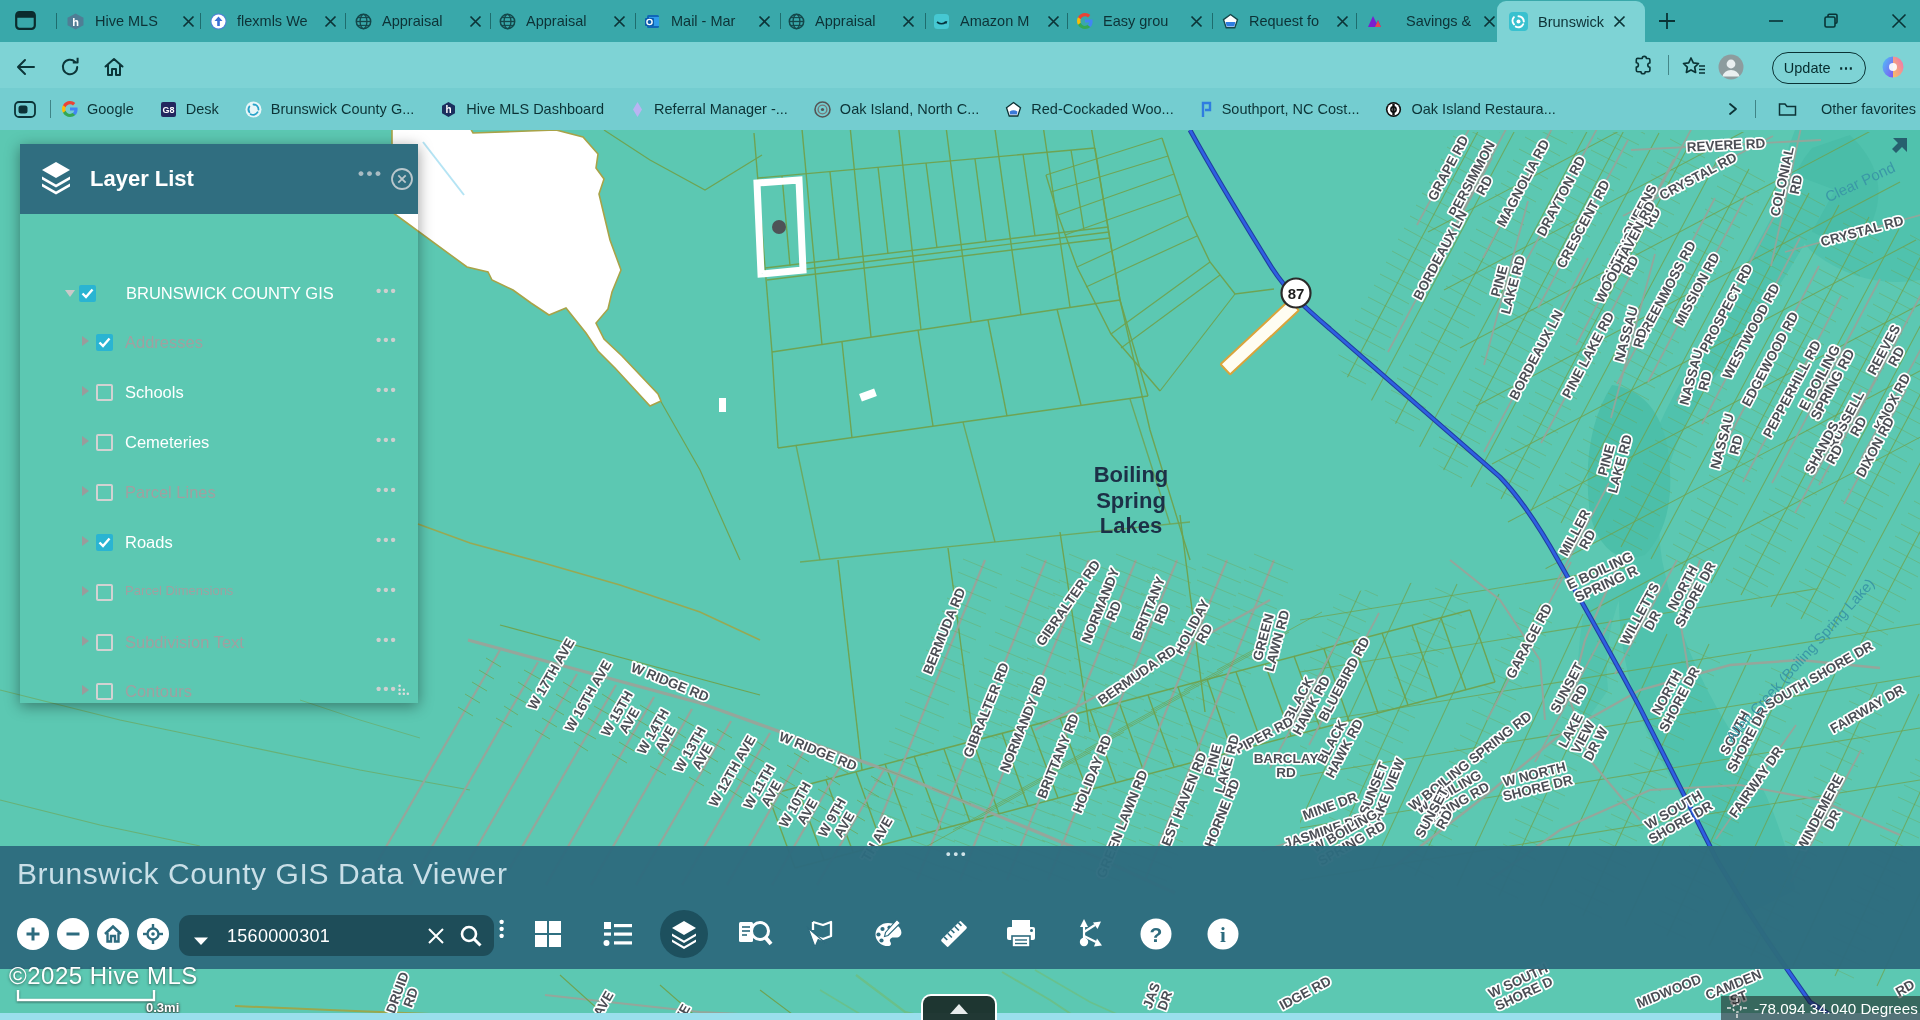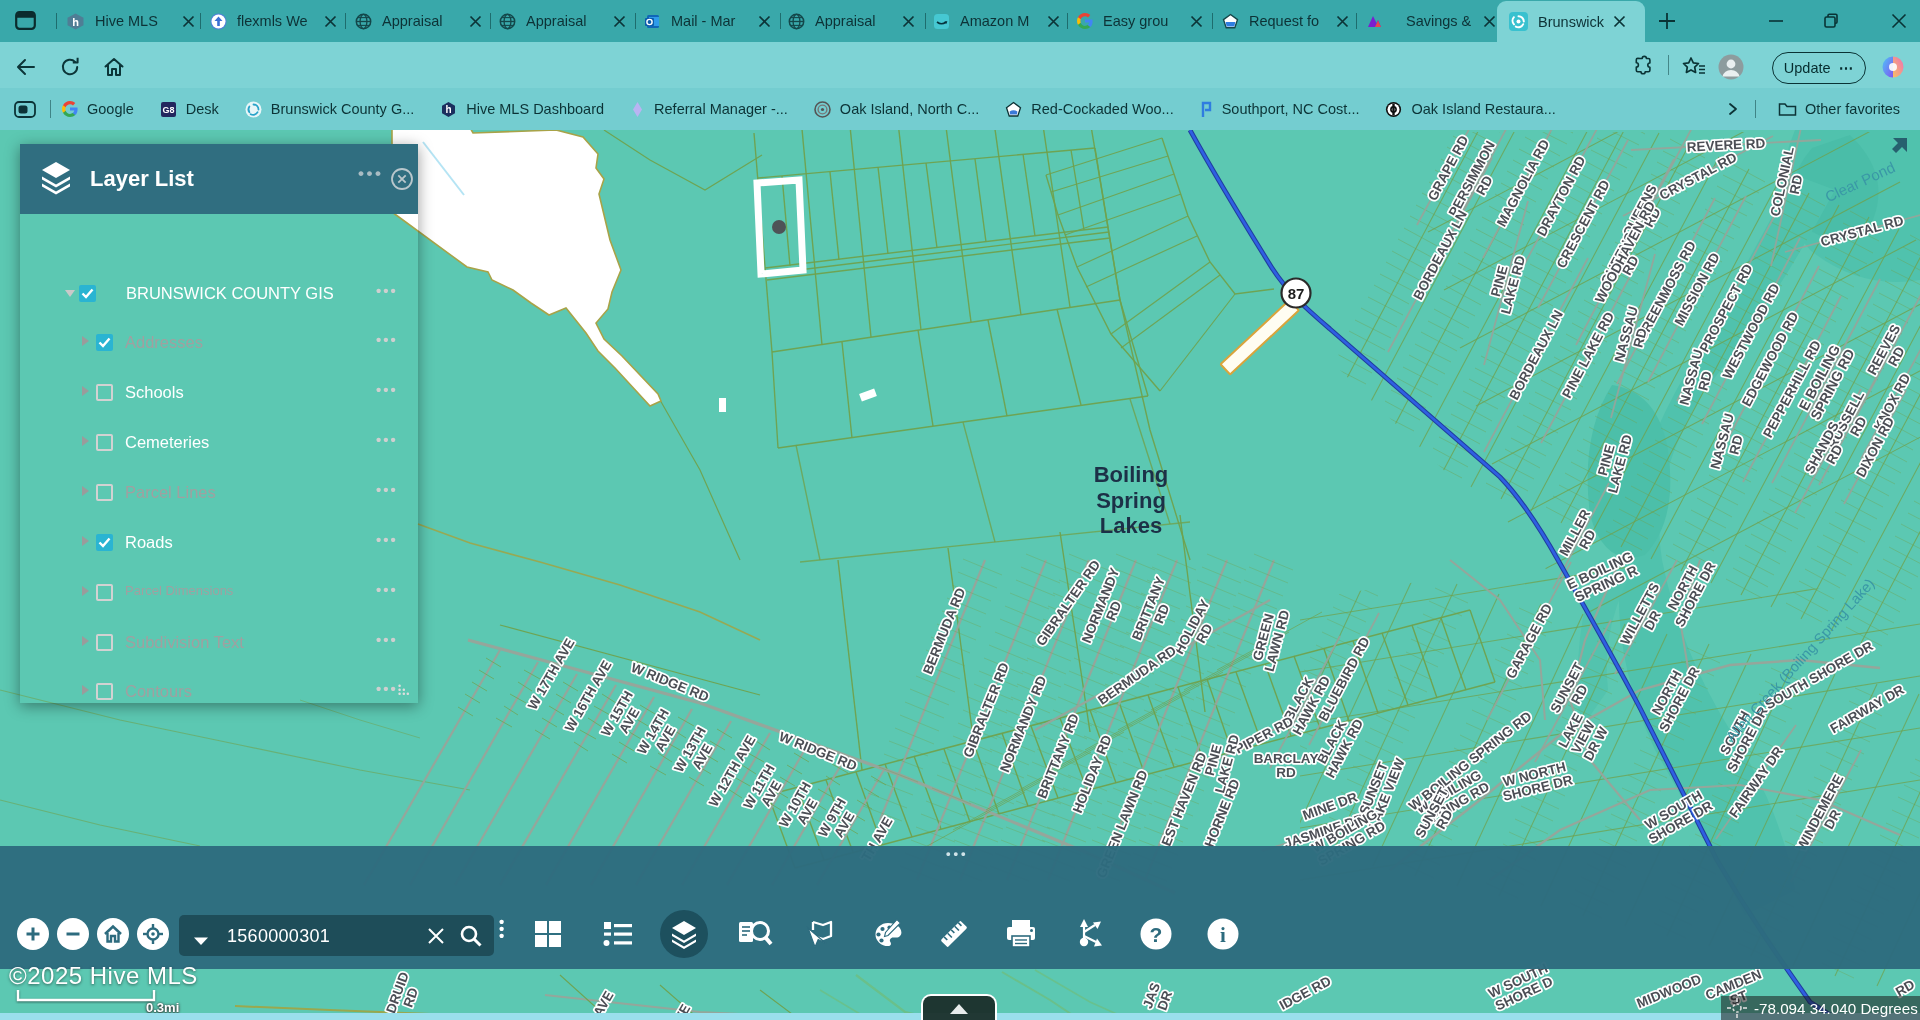--- a/index.html
+++ b/index.html
@@ -24,21 +24,21 @@
 .cbx{width:17px;height:17px;border-radius:2px;flex:none}
 .cbx.on{background:#2ab4d2}
 .cbx.off{border:2px solid #d2d2d2}
 .pdots{position:absolute;color:#cfcfcf;font-weight:700;letter-spacing:2px;font-size:15px}
 #pscroll{position:absolute;right:2px;top:72px;width:11px;height:485px;background:#161616;border-radius:5px}
 #pthumb{position:absolute;right:2px;top:76px;width:11px;height:90px;background:#3e3e3e;border-radius:5px}
 
 #bbar{position:absolute;left:0;top:846px;width:1920px;height:123px;background:rgba(45,107,126,.97)}
 #btitle{position:absolute;left:17px;top:11px;font-size:30px;font-weight:200;color:#c9dfe7;letter-spacing:.6px}
 .cbtn{position:absolute;top:72px;width:32px;height:32px;border-radius:50%;background:#fff}
-#sbox{position:absolute;left:179px;top:69px;width:315px;height:41px;background:#1e4d59;border-radius:5px;color:#fff}
+#sbox{position:absolute;left:179px;top:69px;width:315px;height:41px;background:#1e4d59;border-radius:11px;color:#fff}
 .wicon{position:absolute;top:66px}
 #copyright{position:absolute;left:9px;top:962px;font-size:24px;color:#fff;text-shadow:0 1px 3px rgba(0,0,0,.55);letter-spacing:.5px}
 #coords{position:absolute;left:1721px;top:996px;width:199px;height:24px;background:rgba(25,25,25,.55);color:#fff;font-size:15.2px;display:flex;align-items:center;white-space:nowrap}
 #btmstrip{position:absolute;left:0;top:1013px;width:1920px;height:7px;background:#9adfec}
 #ctab{position:absolute;left:921px;top:994px;width:76px;height:26px;background:rgba(26,46,42,.95);border:2.5px solid #fff;border-bottom:none;border-radius:10px 10px 0 0;display:flex;align-items:center;justify-content:center}
 </style></head>
 <body>
 <div id="stage">
 <svg id="map" class="abs" style="left:0;top:130px" width="1920" height="890" viewBox="0 0 1920 890">
       <rect x="0" y="0" width="1920" height="890" fill="#5cc8b2"></rect>
@@ -1349,20 +1349,21 @@
       <div class="pdots" style="left:356px;top:487px">•••</div>
       <div class="ptri abs" style="left:62px;top:541px;border-width:5.5px 0 5.5px 7px;border-color:transparent transparent transparent #9b9b9b"></div>
       <div class="cbx off abs" style="left:76px;top:539px"></div>
       <div class="abs" style="left:105px;top:538px;font-size:16.5px;color:#a0a0a0">Contours</div>
       <div class="pdots" style="left:356px;top:536px">•••</div>
  <div class="abs" style="left:378px;top:540px;color:#ddd;font-size:9px;letter-spacing:1px;line-height:4px">•<br>••<br>•••</div>
 </div>
 
 <div id="bbar">
  <div style="position:absolute;left:946px;top:0px;color:#cfe3e8;font-size:13px;letter-spacing:3px;font-weight:700">•••</div>
+ <div id="btitle">Brunswick County GIS Data Viewer</div>
  <div class="cbtn" style="left:17px;display:flex;align-items:center;justify-content:center">
         <svg width="18" height="18" viewBox="0 0 18 18" style="">
           <path d="M9,2.5 L9,15.5 M2.5,9 L15.5,9" stroke="#2d6b7e" stroke-width="3"></path>
         </svg>
       </div>
       <div class="cbtn" style="left:57px;display:flex;align-items:center;justify-content:center">
         <svg width="18" height="18" viewBox="0 0 18 18" style="">
           <path d="M2.5,9 L15.5,9" stroke="#2d6b7e" stroke-width="3"></path>
         </svg>
       </div>
@@ -1835,15 +1836,15 @@
       <div style="position:absolute;left:1726px;display:flex">
         <svg width="14" height="14" viewBox="0 0 14 14" style="">
           <path d="M4,2 L10,7 L4,12" stroke="#0c3336" stroke-width="1.8" fill="none" stroke-linecap="round" stroke-linejoin="round"></path>
         </svg>
       </div>
       <div style="position:absolute;left:1755px;top:12px;width:1px;height:18px;background:rgba(10,60,60,.5)"></div>
       <div style="position:absolute;left:1778px;display:flex;align-items:center">
         <svg width="19" height="16" viewBox="0 0 19 16" style="">
           <path d="M1.5,3 L7,3 L9,5.5 L17.5,5.5 L17.5,14 L1.5,14 Z" fill="none" stroke="#0c3336" stroke-width="1.5"></path>
         </svg>
-        <span style="margin-left:8px">Other favorites</span>
+        <span style="margin-left:24px">Other favorites</span>
       </div>
     </div>
 </div>
 </body></html>

